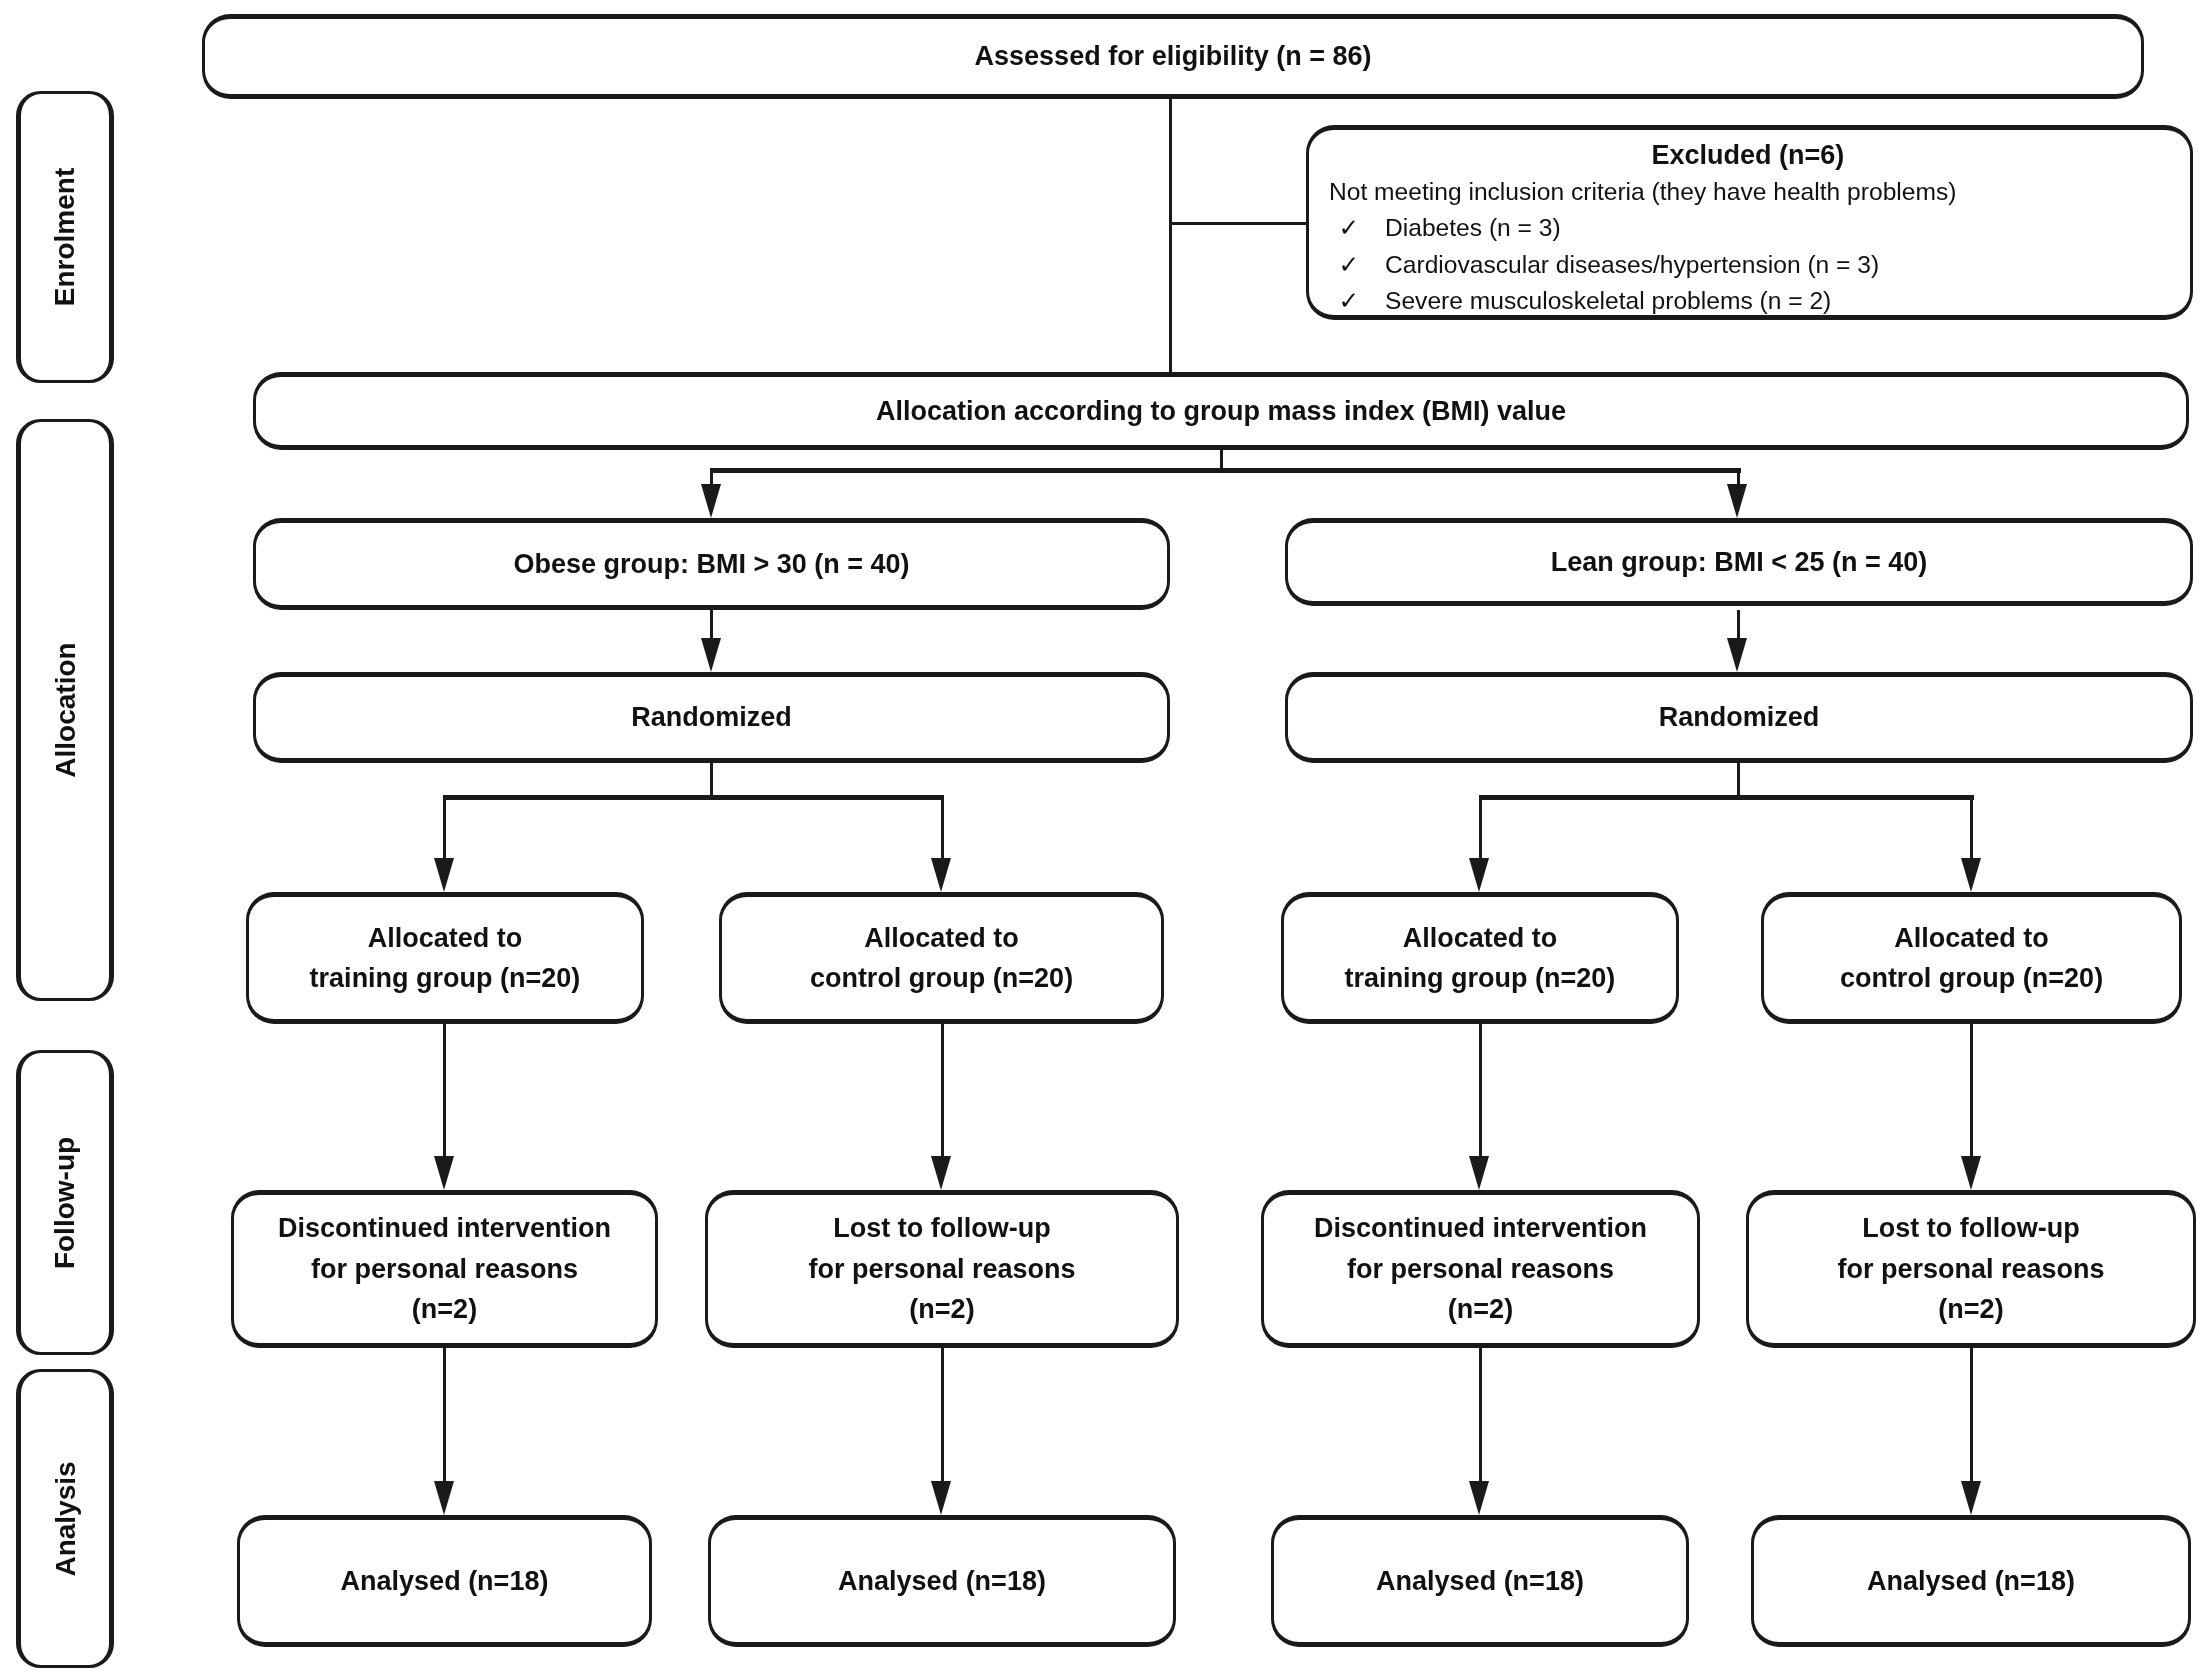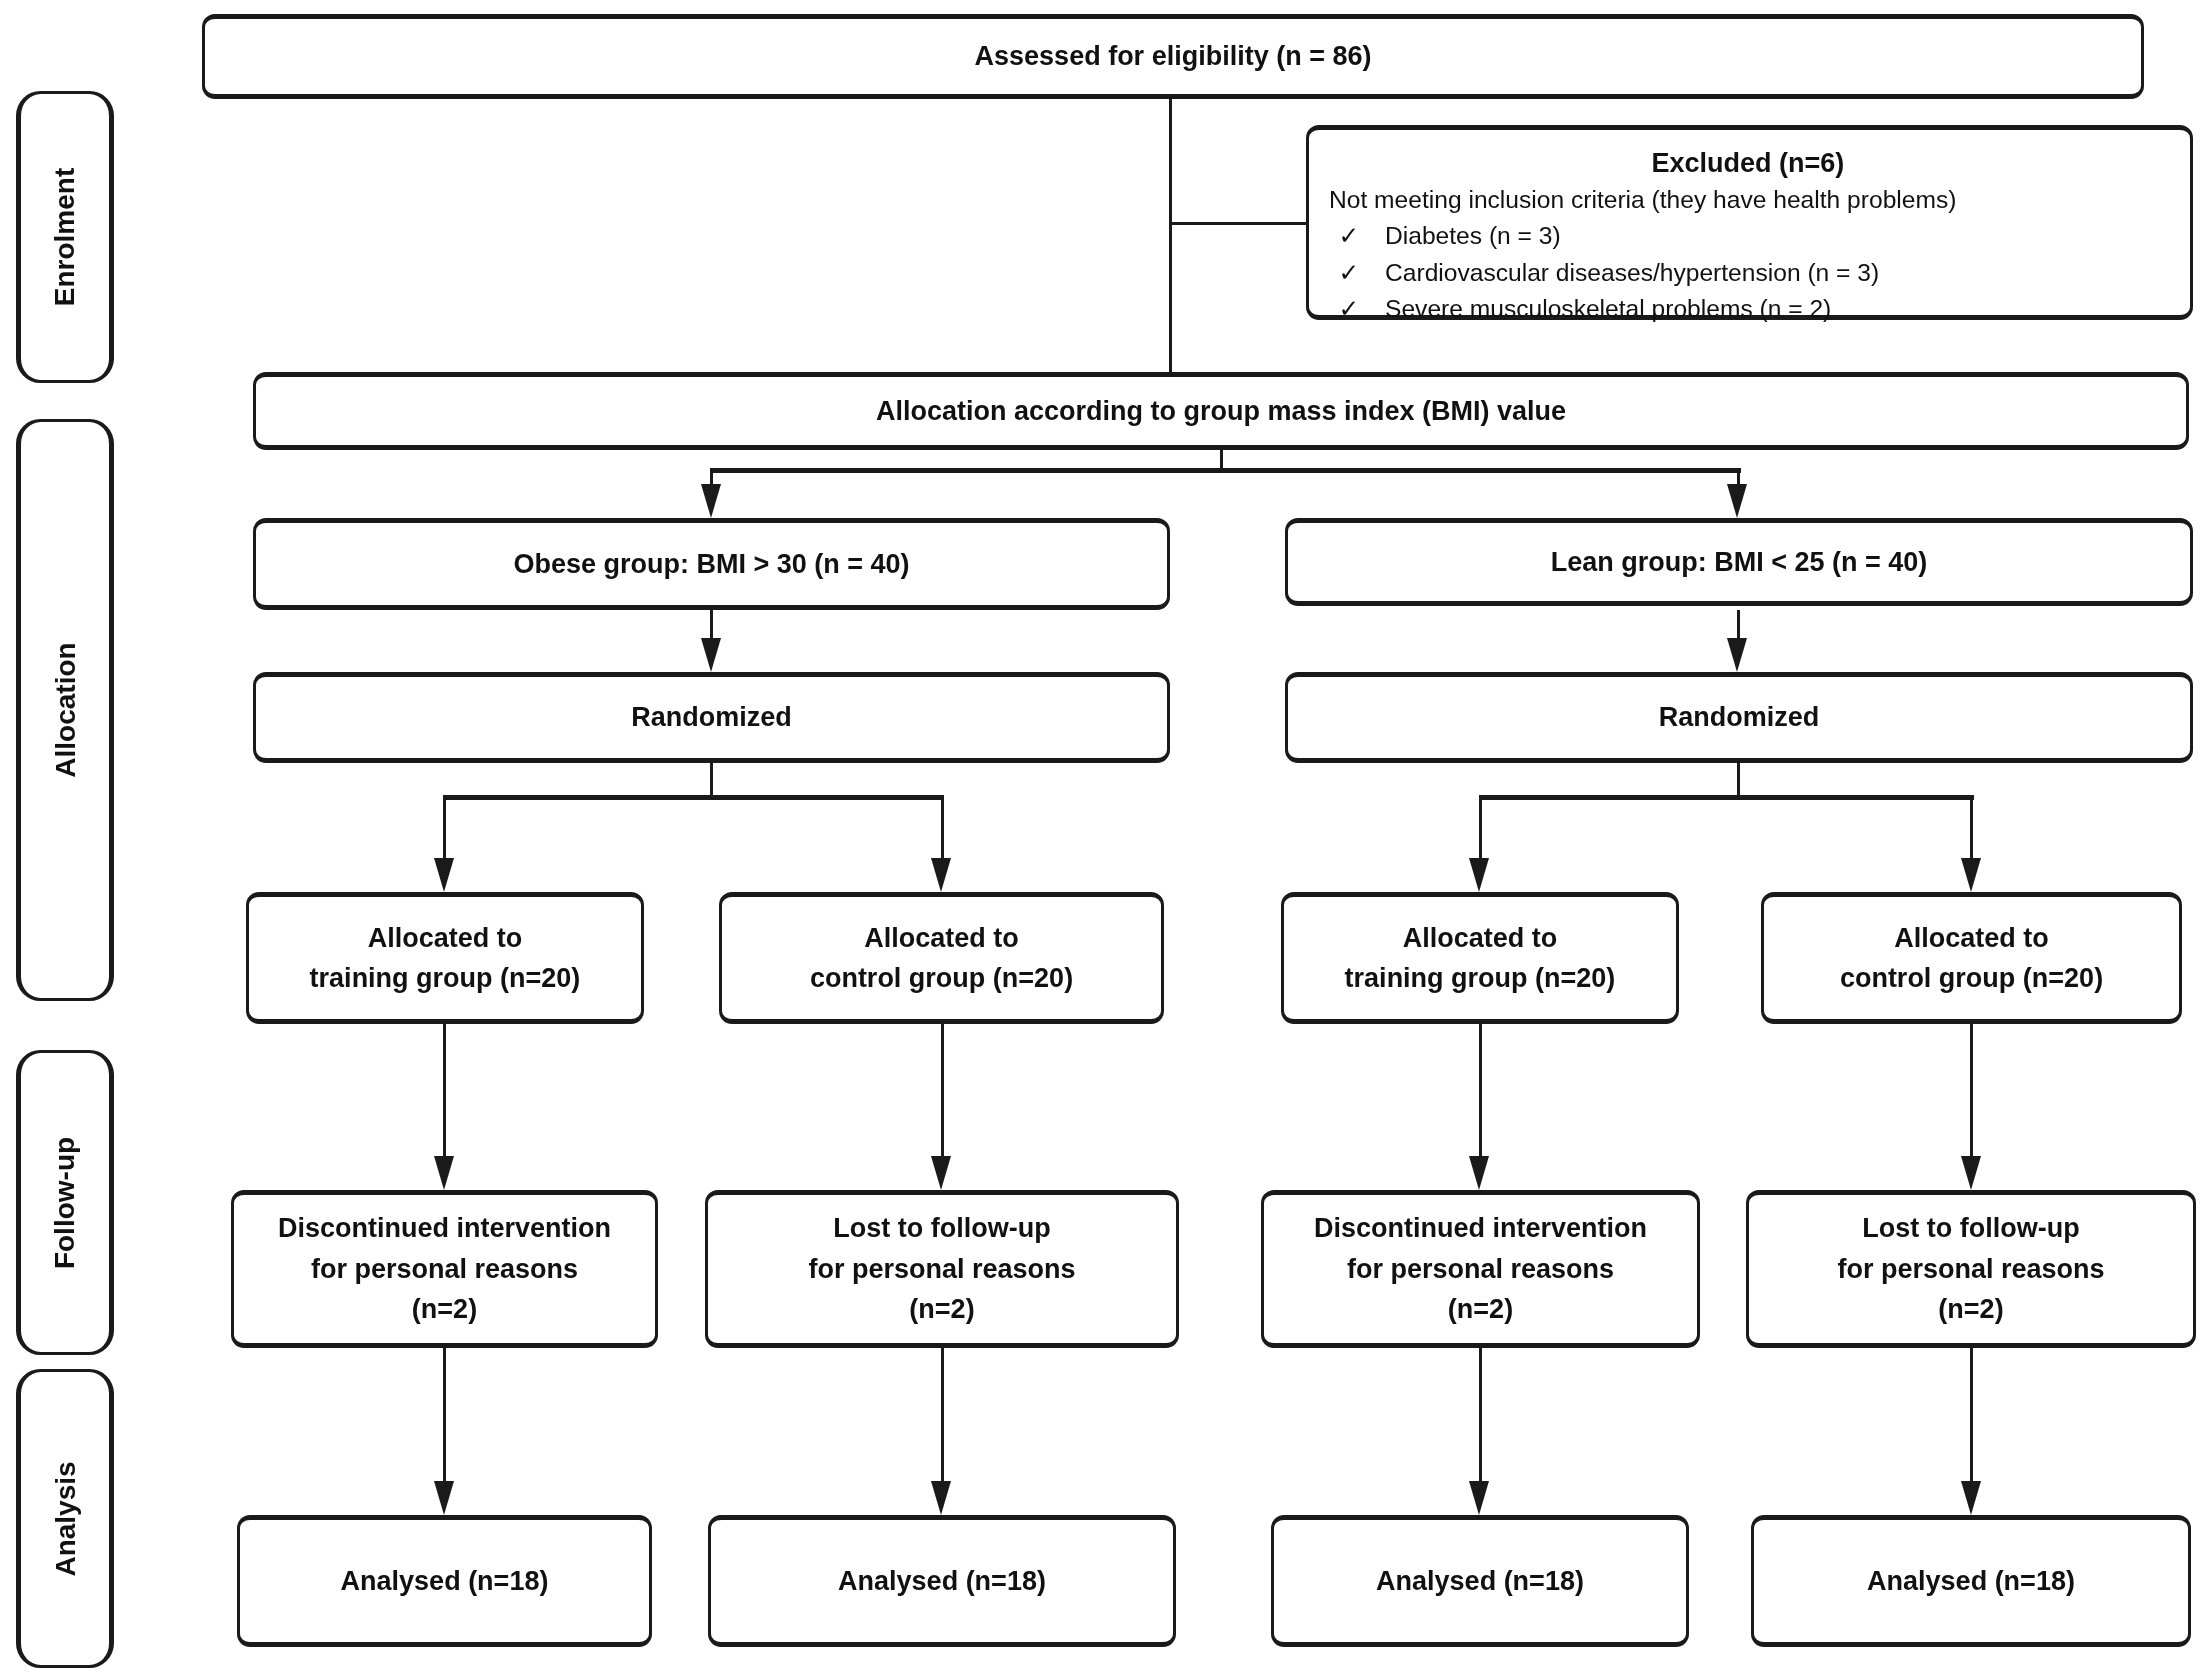--- a/index.html
+++ b/index.html
@@ -12,21 +12,21 @@
     font-family: "Liberation Sans", sans-serif;
     color: #111111;
     overflow: hidden;
   }
   .box {
     position: absolute;
     background: #ffffff;
     border-style: solid;
     border-color: #1a1a1a;
     border-width: 5.8px 3.5px 5.8px 3.5px;
-    border-radius: 13px;
+    border-radius: 28px;
     display: flex;
     align-items: center;
     justify-content: center;
     text-align: center;
   }
   .box-label {
     font-weight: 700;
     font-size: 27px;
     line-height: 1.5;
     white-space: pre-line;
@@ -54,21 +54,20 @@
     align-items: stretch;
     justify-content: flex-start;
     text-align: left;
     padding: 8.2px 23.4px 5.8px 20px;
   }
   .exc-title {
     text-align: center;
     font-weight: 700;
     font-size: 27px;
     line-height: 1.32;
-    margin-top: 8px;
   }
   .exc-sub {
     font-weight: 400;
     font-size: 24.6px;
     line-height: 1.48;
   }
   .exc-item {
     font-weight: 400;
     font-size: 24.6px;
     line-height: 1.48;

